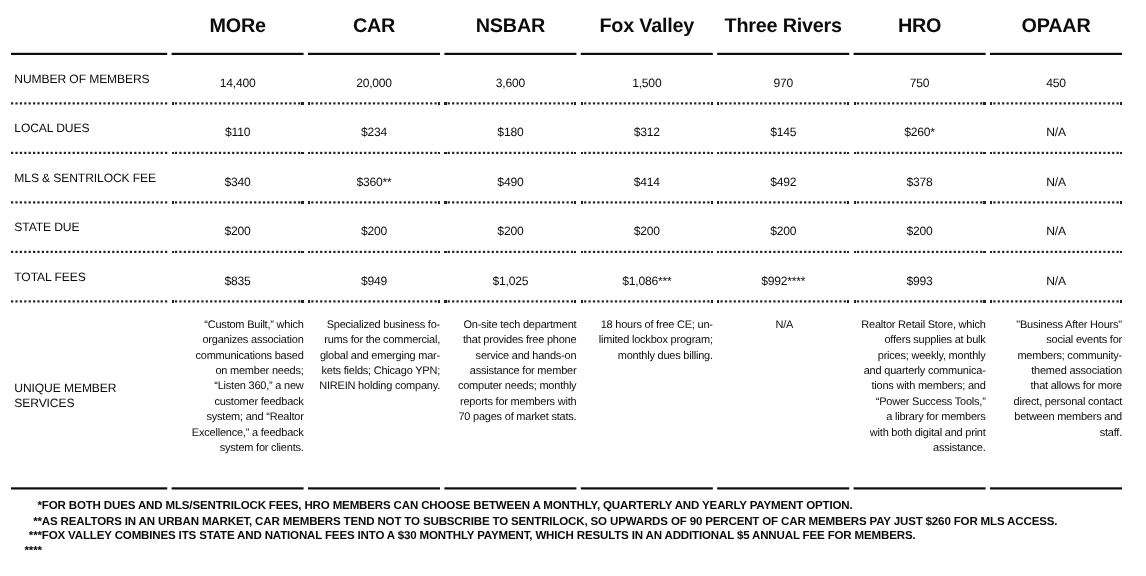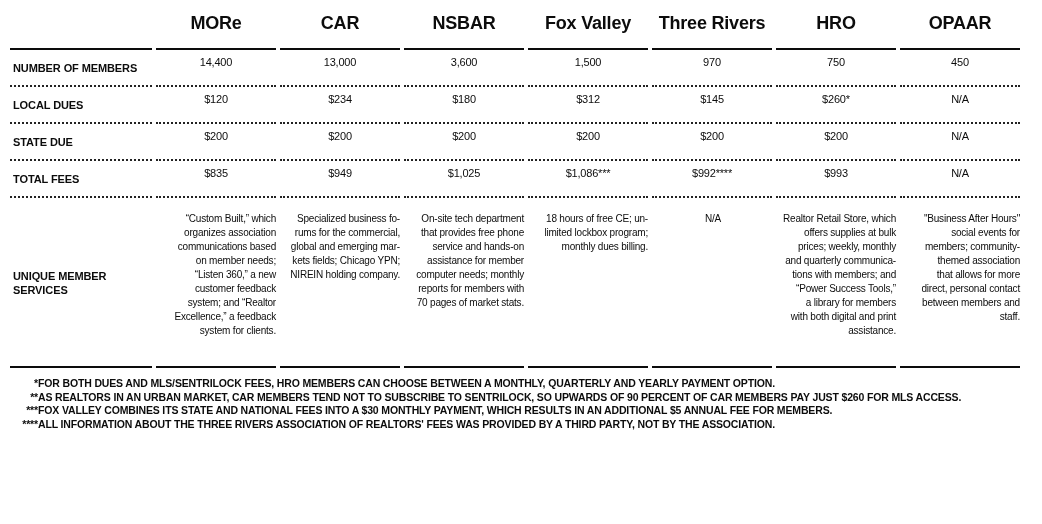--- a/index.html
+++ b/index.html
@@ -26,37 +26,37 @@
     font-size: 18px;
     font-weight: bold;
     letter-spacing: -0.2px;
     text-align: center;
     padding: 13px 2px 14px 2px;
     border-bottom: 2px solid #0c0c0c;
     white-space: nowrap;
   }
   tbody th.rowlabel {
     font-size: 11px;
-    font-weight: bold;
+    font-weight: normal;
     letter-spacing: -0.1px;
     text-align: left;
     padding: 12px 2px 11px 3px;
     vertical-align: middle;
     white-space: nowrap;
   }
   tbody tr.datarow th.rowlabel,
   tbody tr.datarow td {
     border-bottom: 2px dotted #222;
   }
   tbody td.value {
     font-size: 11px;
     letter-spacing: -0.2px;
     text-align: center;
     vertical-align: middle;
-    padding: 0 2px 11px 2px;
+    padding: 20px 2px 11px 2px;
     white-space: nowrap;
   }
   tbody tr.servicesrow th.rowlabel {
     vertical-align: middle;
     white-space: normal;
     line-height: 14px;
     margin-left: 28px;
   }
   tbody tr.servicesrow th.rowlabel,
   tbody tr.servicesrow td {
@@ -112,35 +112,45 @@
         <th>Fox Valley</th>
         <th>Three Rivers</th>
         <th>HRO</th>
         <th>OPAAR</th>
       </tr>
     </thead>
     <tbody>
       <tr class="datarow">
         <th class="rowlabel">NUMBER OF MEMBERS</th>
         <td class="value">14,400</td>
-        <td class="value">13,000</td>
+        <td class="value">20,000</td>
         <td class="value">3,600</td>
         <td class="value">1,500</td>
         <td class="value">970</td>
         <td class="value">750</td>
         <td class="value">450</td>
       </tr>
       <tr class="datarow">
         <th class="rowlabel">LOCAL DUES</th>
-        <td class="value">$120</td>
+        <td class="value">$110</td>
         <td class="value">$234</td>
         <td class="value">$180</td>
         <td class="value">$312</td>
         <td class="value">$145</td>
         <td class="value">$260*</td>
+        <td class="value">N/A</td>
+      </tr>
+      <tr class="datarow">
+        <th class="rowlabel">MLS &amp; SENTRILOCK FEE</th>
+        <td class="value">$340</td>
+        <td class="value">$360**</td>
+        <td class="value">$490</td>
+        <td class="value">$414</td>
+        <td class="value">$492</td>
+        <td class="value">$378</td>
         <td class="value">N/A</td>
       </tr>
       <tr class="datarow">
         <th class="rowlabel">STATE DUE</th>
         <td class="value">$200</td>
         <td class="value">$200</td>
         <td class="value">$200</td>
         <td class="value">$200</td>
         <td class="value">$200</td>
         <td class="value">$200</td>
@@ -212,16 +222,15 @@
     <div class="fn">
       <span class="marker">**</span>
         <span class="txt">AS REALTORS IN AN URBAN MARKET, CAR MEMBERS TEND NOT TO SUBSCRIBE TO SENTRILOCK, SO UPWARDS OF 90 PERCENT OF CAR MEMBERS PAY JUST $260 FOR MLS ACCESS.</span>
     </div>
     <div class="fn">
       <span class="marker">***</span>
         <span class="txt">FOX VALLEY COMBINES ITS STATE AND NATIONAL FEES INTO A $30 MONTHLY PAYMENT, WHICH RESULTS IN AN ADDITIONAL $5 ANNUAL FEE FOR MEMBERS.</span>
     </div>
     <div class="fn">
       <span class="marker">****</span>
-        <span class="txt">ALL INFORMATION ABOUT THE THREE RIVERS ASSOCIATION OF REALTORS' FEES WAS PROVIDED BY A THIRD PARTY, NOT BY THE ASSOCIATION.</span>
     </div>
   </div>
 </div>
 
 </body></html>

